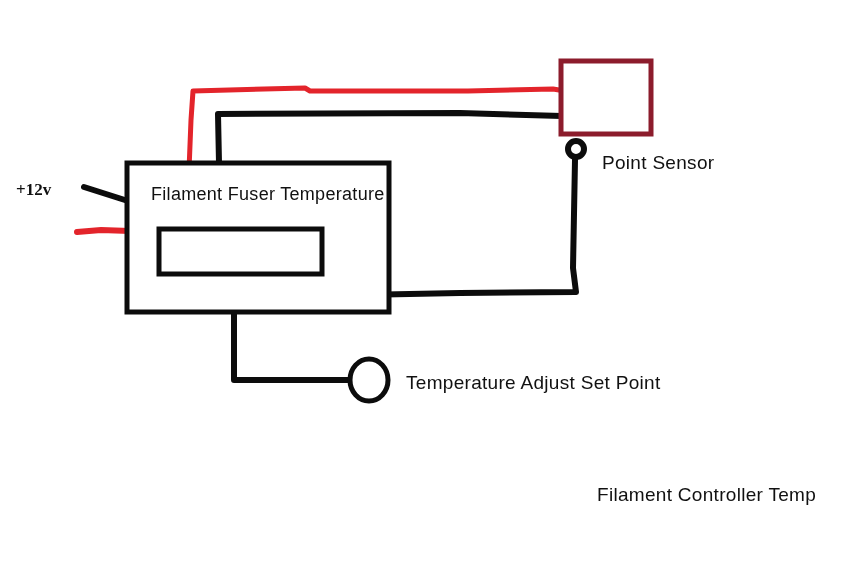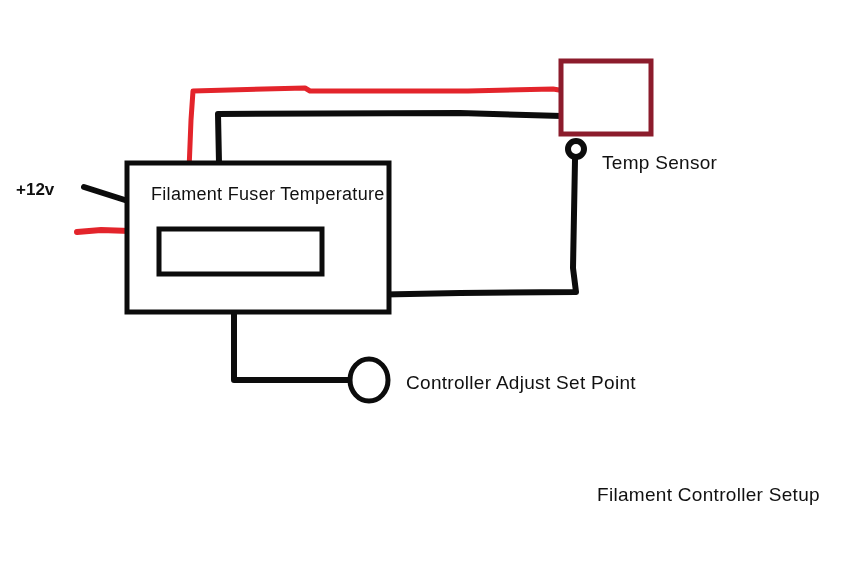--- a/index.html
+++ b/index.html
@@ -16,21 +16,21 @@
     left: 0; top: 0;
     width: 855px; height: 570px;
   }
   .label {
     position: absolute;
     color: #111111;
     white-space: nowrap;
     line-height: 1.1;
     letter-spacing: 0.3px;
   }
-  .lbl-power       { left: 16px;  top: 181px; font-size: 17px; font-weight: 600; letter-spacing: 0px; }
+  .lbl-power       { left: 16px;  top: 181px; font-size: 17px; font-weight: 600; letter-spacing: 0px; font-family: Liberation Serif, serif; }
   .lbl-controller  { left: 151px; top: 185px; font-size: 18px; }
   .lbl-heater      { left: 567px; top: 36px;  font-size: 19px; }
   .lbl-sensor      { left: 602px; top: 153px; font-size: 19px; }
   .lbl-adjust      { left: 406px; top: 373px; font-size: 19px; }
   .lbl-caption     { left: 597px; top: 485px; font-size: 19px; }
 </style>
 </head>
 <body>
 
 <div class="canvas">
@@ -58,19 +58,19 @@
     <circle cx="576" cy="149" r="8" fill="#ffffff" stroke-width="6" stroke="#0c0c0c"></circle>
 
     <ellipse cx="369" cy="380" rx="19" ry="21" fill="#ffffff" stroke-width="5" stroke="#0c0c0c"></ellipse>
   </svg>
 
   <div class="label lbl-power">+12v</div>
 
   <div class="label lbl-controller">Filament Fuser Temperature</div>
 
 
-  <div class="label lbl-sensor">Temp Sensor</div>
+  <div class="label lbl-sensor">Point Sensor</div>
 
-  <div class="label lbl-adjust">Controller Adjust Set Point</div>
+  <div class="label lbl-adjust">Temperature Adjust Set Point</div>
 
-  <div class="label lbl-caption">Filament Controller Setup</div>
+  <div class="label lbl-caption">Filament Controller Temp</div>
 
 </div>
 
 </body></html>

